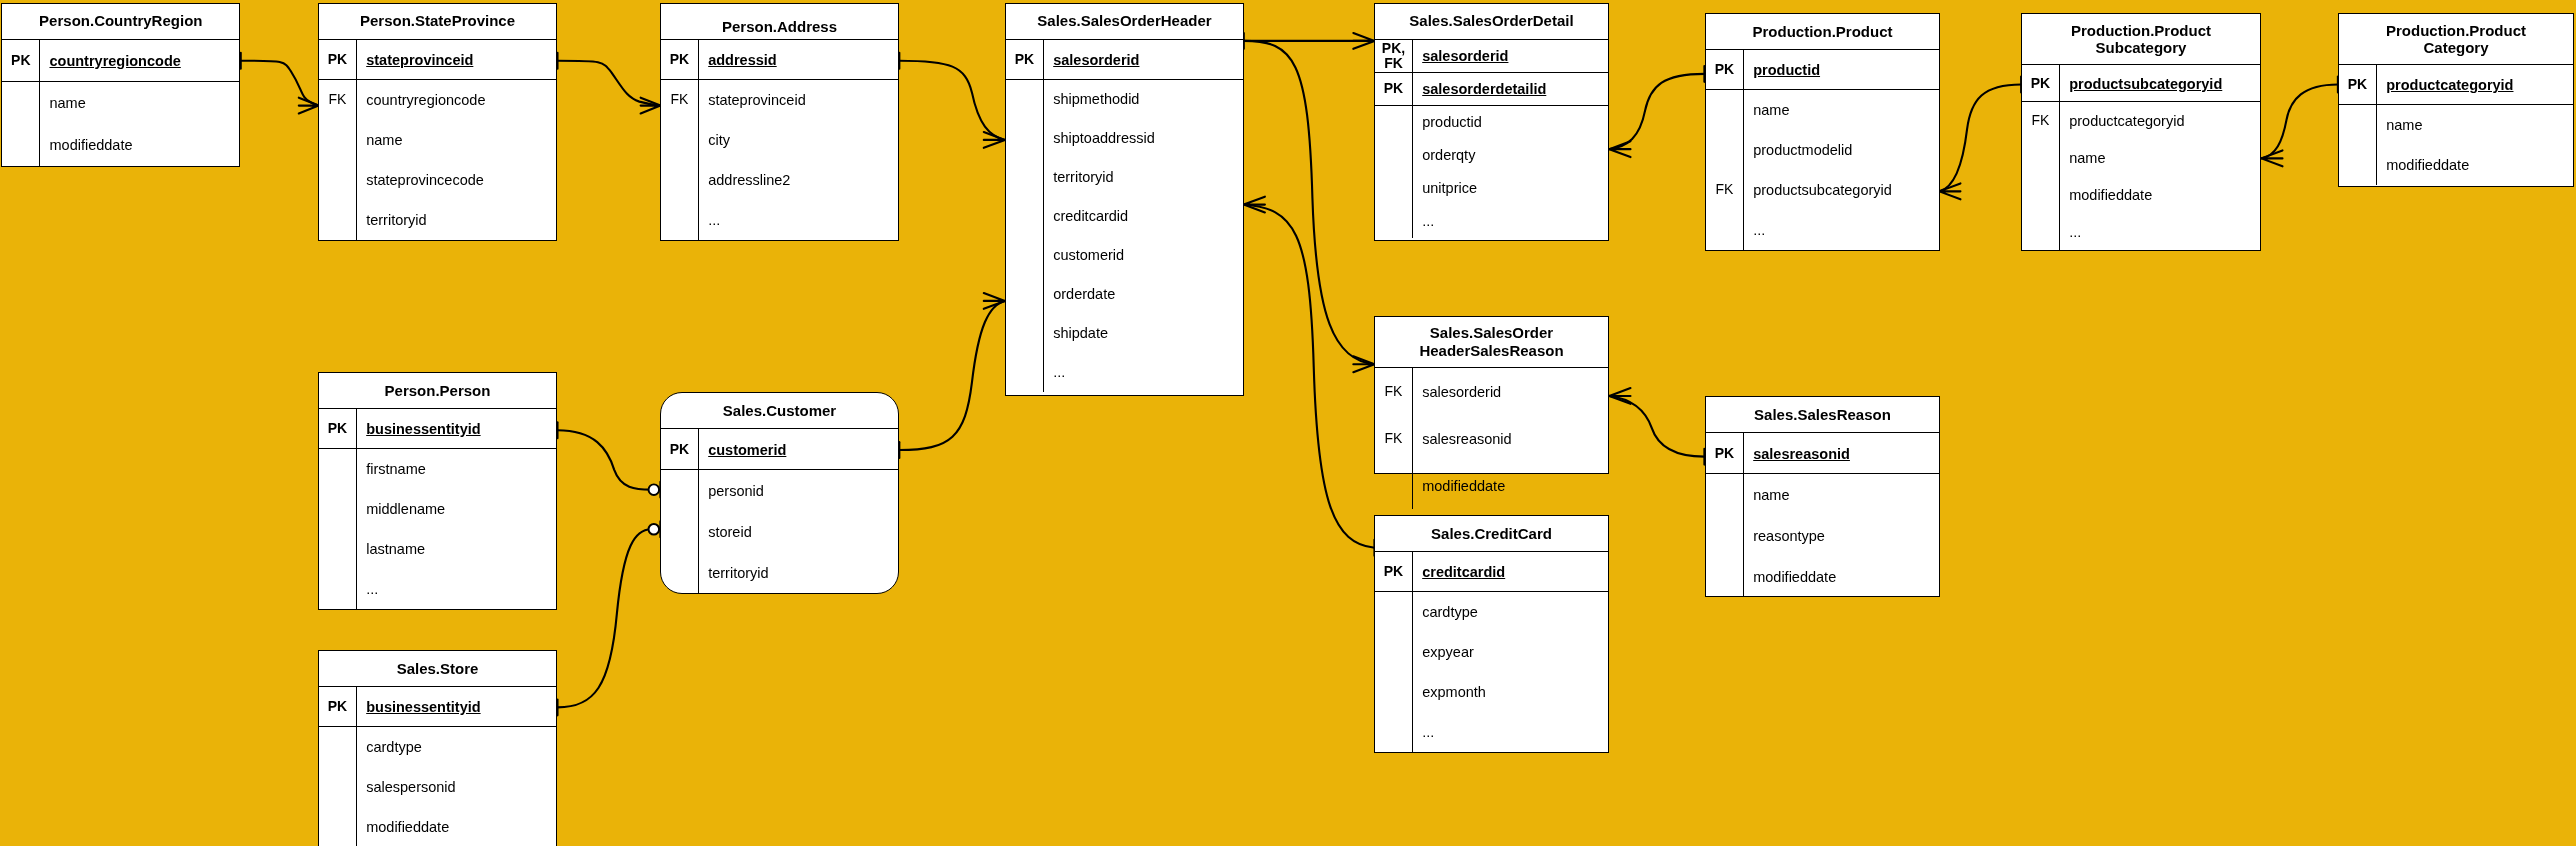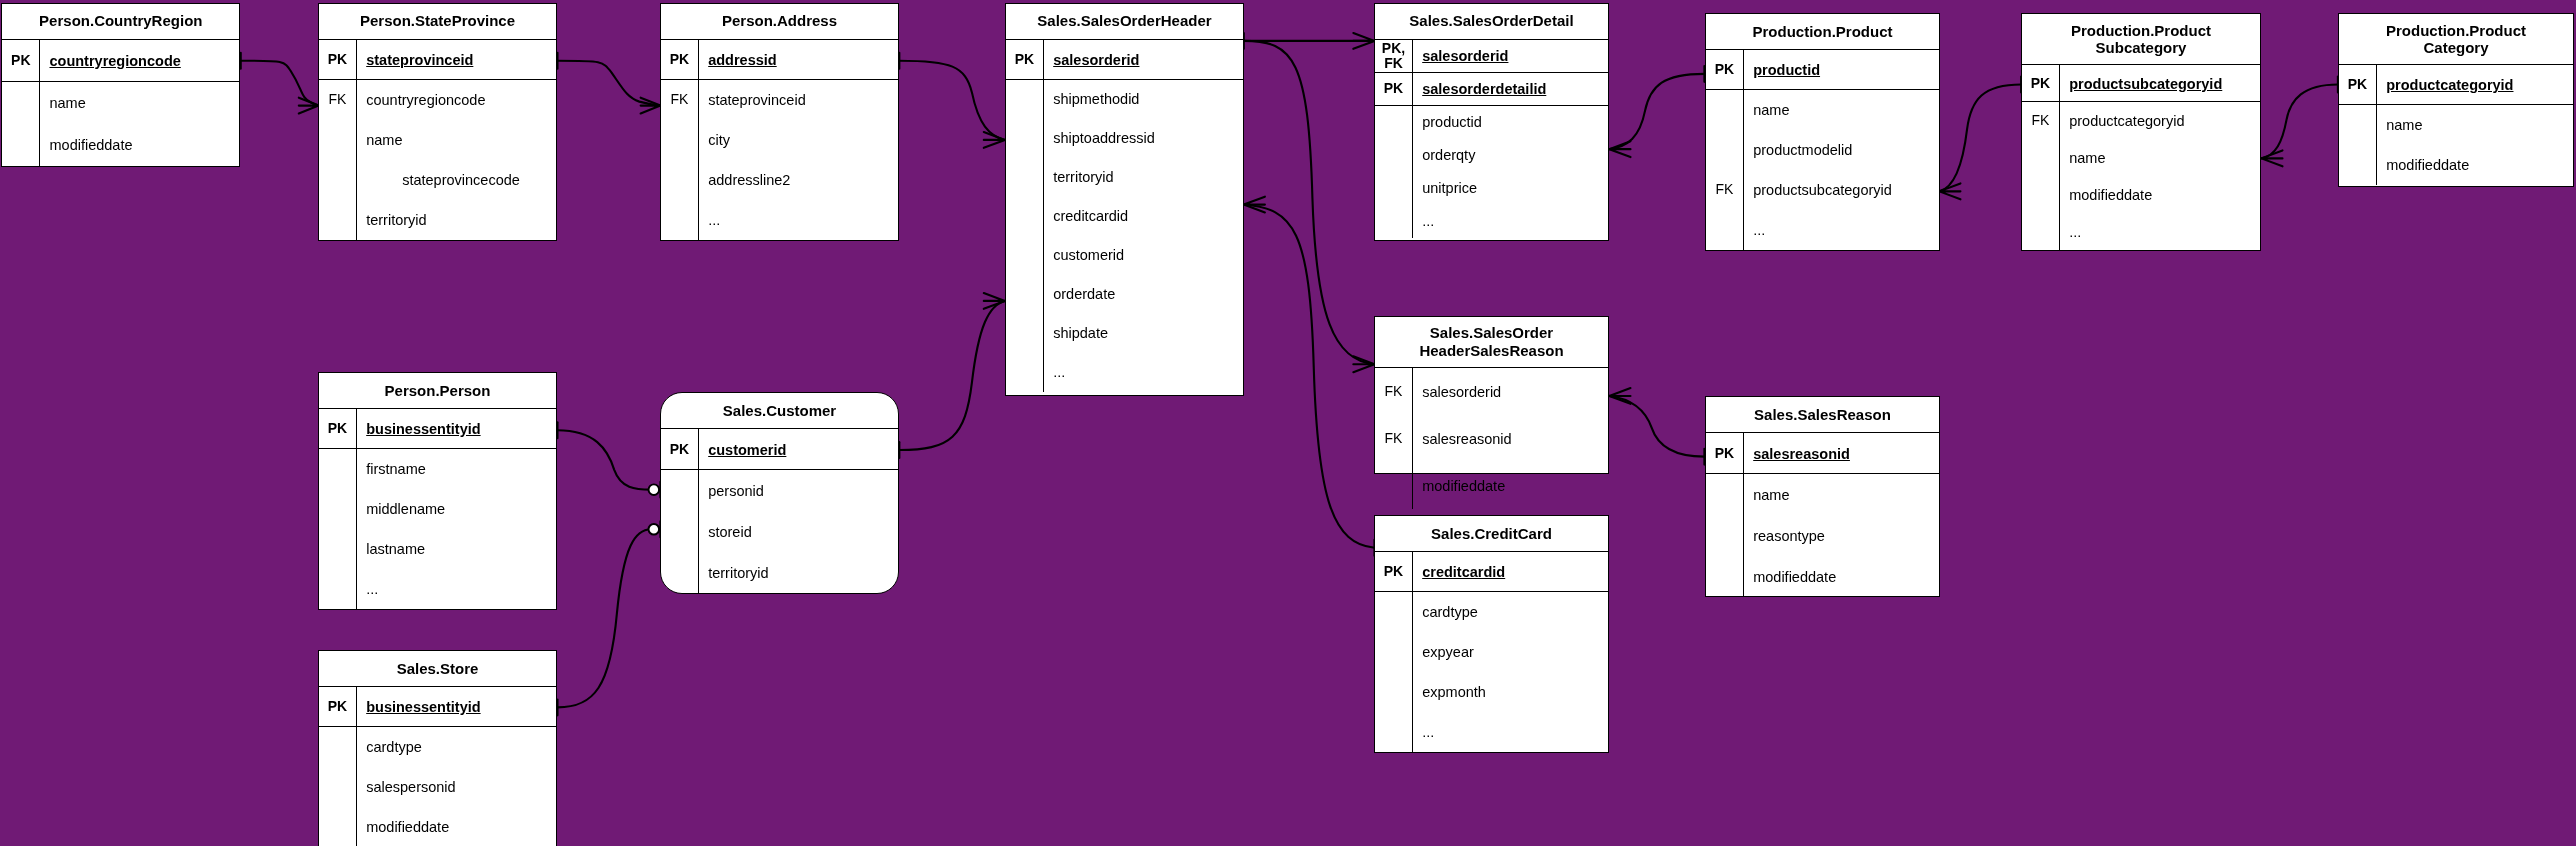--- a/index.html
+++ b/index.html
@@ -1,17 +1,17 @@
 <!DOCTYPE html>
 <html style="font-size:10.6px"><head>
 <meta charset="utf-8">
 <style>
   html,body{margin:0;padding:0;background:#ffffff;}
   body{font-family:"Liberation Sans",sans-serif;}
-  #canvas{position:relative;width:2576px;height:846px;background:#701a75;overflow:hidden;}
+  #canvas{position:relative;width:2576px;height:846px;background:#eab308;overflow:hidden;}
   svg#links{position:absolute;left:0;top:0;width:2576px;height:846px;pointer-events:none;}
   .entity{position:absolute;border:1.3px solid #000;background:#fff;box-sizing:border-box;z-index:2;}
   .ent-title{border-bottom:1.3px solid #000;text-align:center;font-weight:bold;font-size:15px;
              color:#000;line-height:1.18;display:flex;align-items:center;justify-content:center;
              box-sizing:border-box;padding:2.6px 4px;}
   .sect{border-bottom:1.3px solid #000;box-sizing:border-box;}
   .sect:last-child{border-bottom:none;}
   .row{display:flex;align-items:center;box-sizing:border-box;}
   .keycell{width:38px;min-width:38px;border-right:1.3px solid #000;box-sizing:border-box;
            display:flex;align-items:center;justify-content:center;align-self:stretch;
@@ -123,32 +123,32 @@
         </div>
         <div class="sect" style="height: 160px;">
           <div class="row" style="height: 40px;">
             <div class="keycell" style="white-space: pre-line;">FK</div>
             <div class="attrcell">countryregioncode</div>
           </div>
           <div class="row" style="height: 40px;">
             <div class="keycell" style="white-space: pre-line;"></div>
             <div class="attrcell">name</div>
           </div>
-          <div class="row" style="height: 40px; gap: 36px;">
+          <div class="row" style="height: 40px;">
             <div class="keycell" style="white-space: pre-line;"></div>
             <div class="attrcell">stateprovincecode</div>
           </div>
           <div class="row" style="height: 40px;">
             <div class="keycell" style="white-space: pre-line;"></div>
             <div class="attrcell">territoryid</div>
           </div>
         </div>
       </div>
       <div class="entity" style="left: 660px; top: 2.6px; width: 239px; height: 238px;">
-        <div class="ent-title" style="height: 36px;">
+        <div class="ent-title" style="height: 36px; align-items: flex-end;">
           <div>
             <div>Person.Address</div>
           </div>
         </div>
         <div class="sect" style="height: 40px;">
           <div class="row" style="height: 40px;">
             <div class="keycell bold" style="white-space: pre-line;">PK</div>
             <div class="attrcell pk">addressid</div>
           </div>
         </div>

